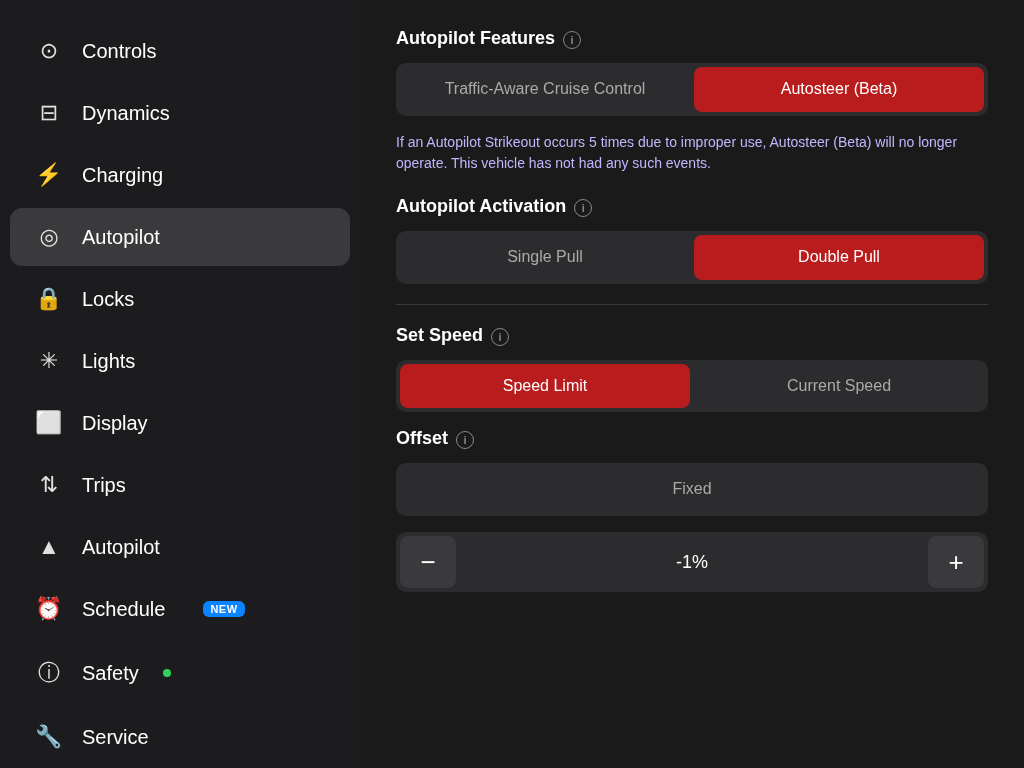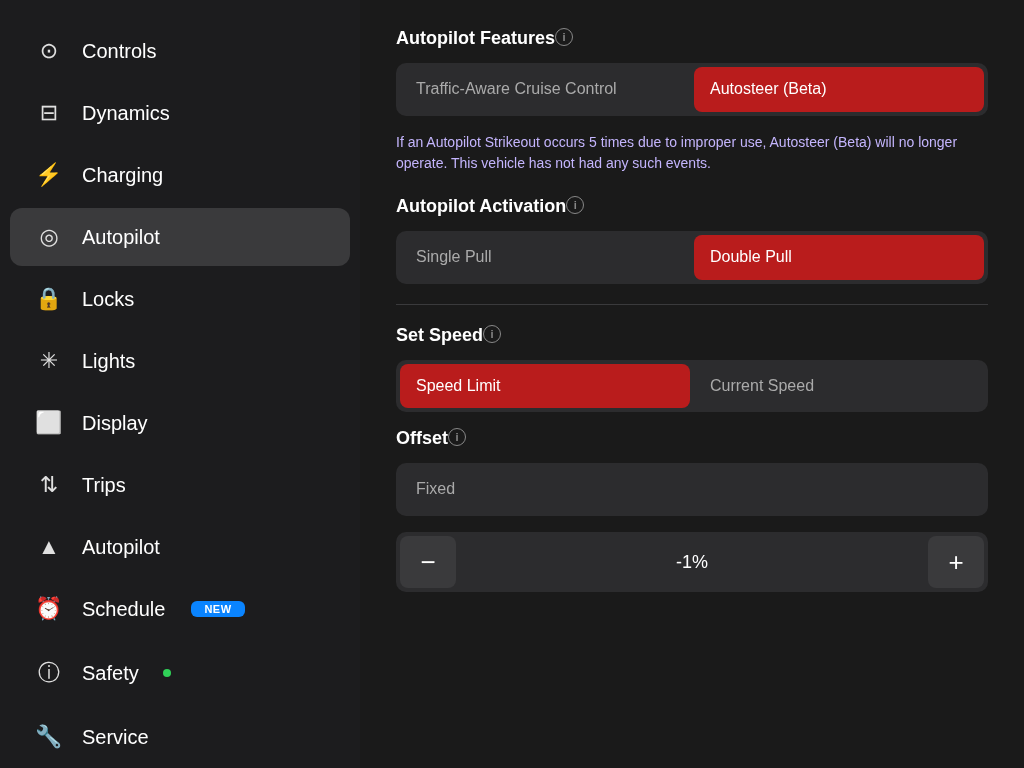--- a/index.html
+++ b/index.html
@@ -51,23 +51,23 @@
       font-size: 20px;
       font-weight: 500;
       color: #ffffff;
     }
 
     .new-badge {
       background-color: #0a84ff;
       color: #fff;
       font-size: 11px;
       font-weight: 700;
-      padding: 2px 13px;
+      padding: 2px 7px;
       border-radius: 6px;
-      margin-left: 8px;
+      margin-left: 20px;
       letter-spacing: 0.5px;
     }
 
     .safety-dot {
       width: 8px;
       height: 8px;
       border-radius: 50%;
       background-color: #30d158;
       margin-left: 6px;
     }
@@ -79,22 +79,22 @@
       overflow-y: auto;
       background-color: #1a1a1a;
     }
 
     .section-title {
       font-size: 18px;
       font-weight: 600;
       color: #ffffff;
       margin-bottom: 14px;
       display: flex;
-      align-items: flex-start;
-      gap: 0;
+      align-items: flex-end;
+      gap: 8px;
     }
 
     .info-icon {
       width: 18px;
       height: 18px;
       border-radius: 50%;
       border: 1.5px solid #888;
       display: inline-flex;
       align-items: center;
       justify-content: center;
@@ -117,21 +117,21 @@
     .toggle-btn {
       flex: 1;
       padding: 12px 16px;
       border-radius: 8px;
       border: none;
       background: transparent;
       color: #aaa;
       font-size: 16px;
       font-weight: 500;
       cursor: pointer;
-      text-align: left;
+      text-align: center;
       line-height: 1.3;
       transition: background 0.15s, color 0.15s;
     }
 
     .toggle-btn.active {
       background-color: #b91c1c;
       color: #ffffff;
     }
 
     .description-text {

